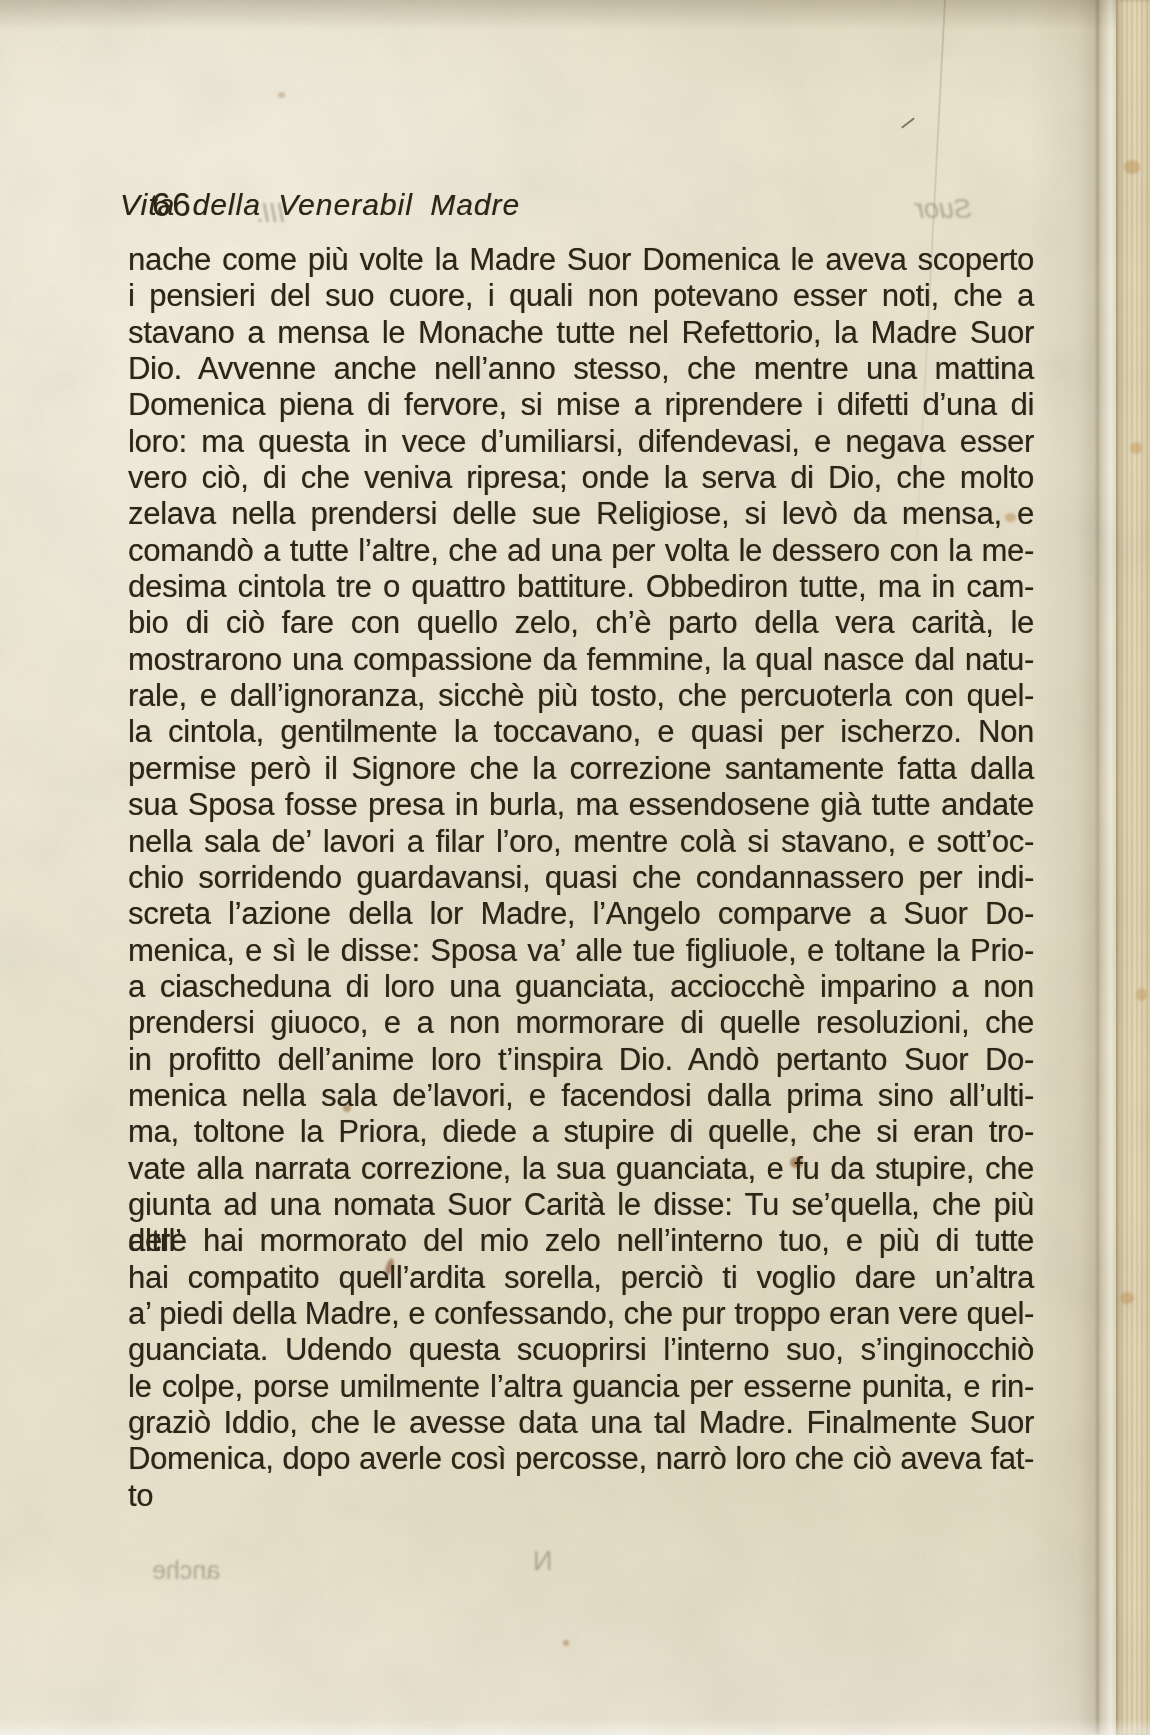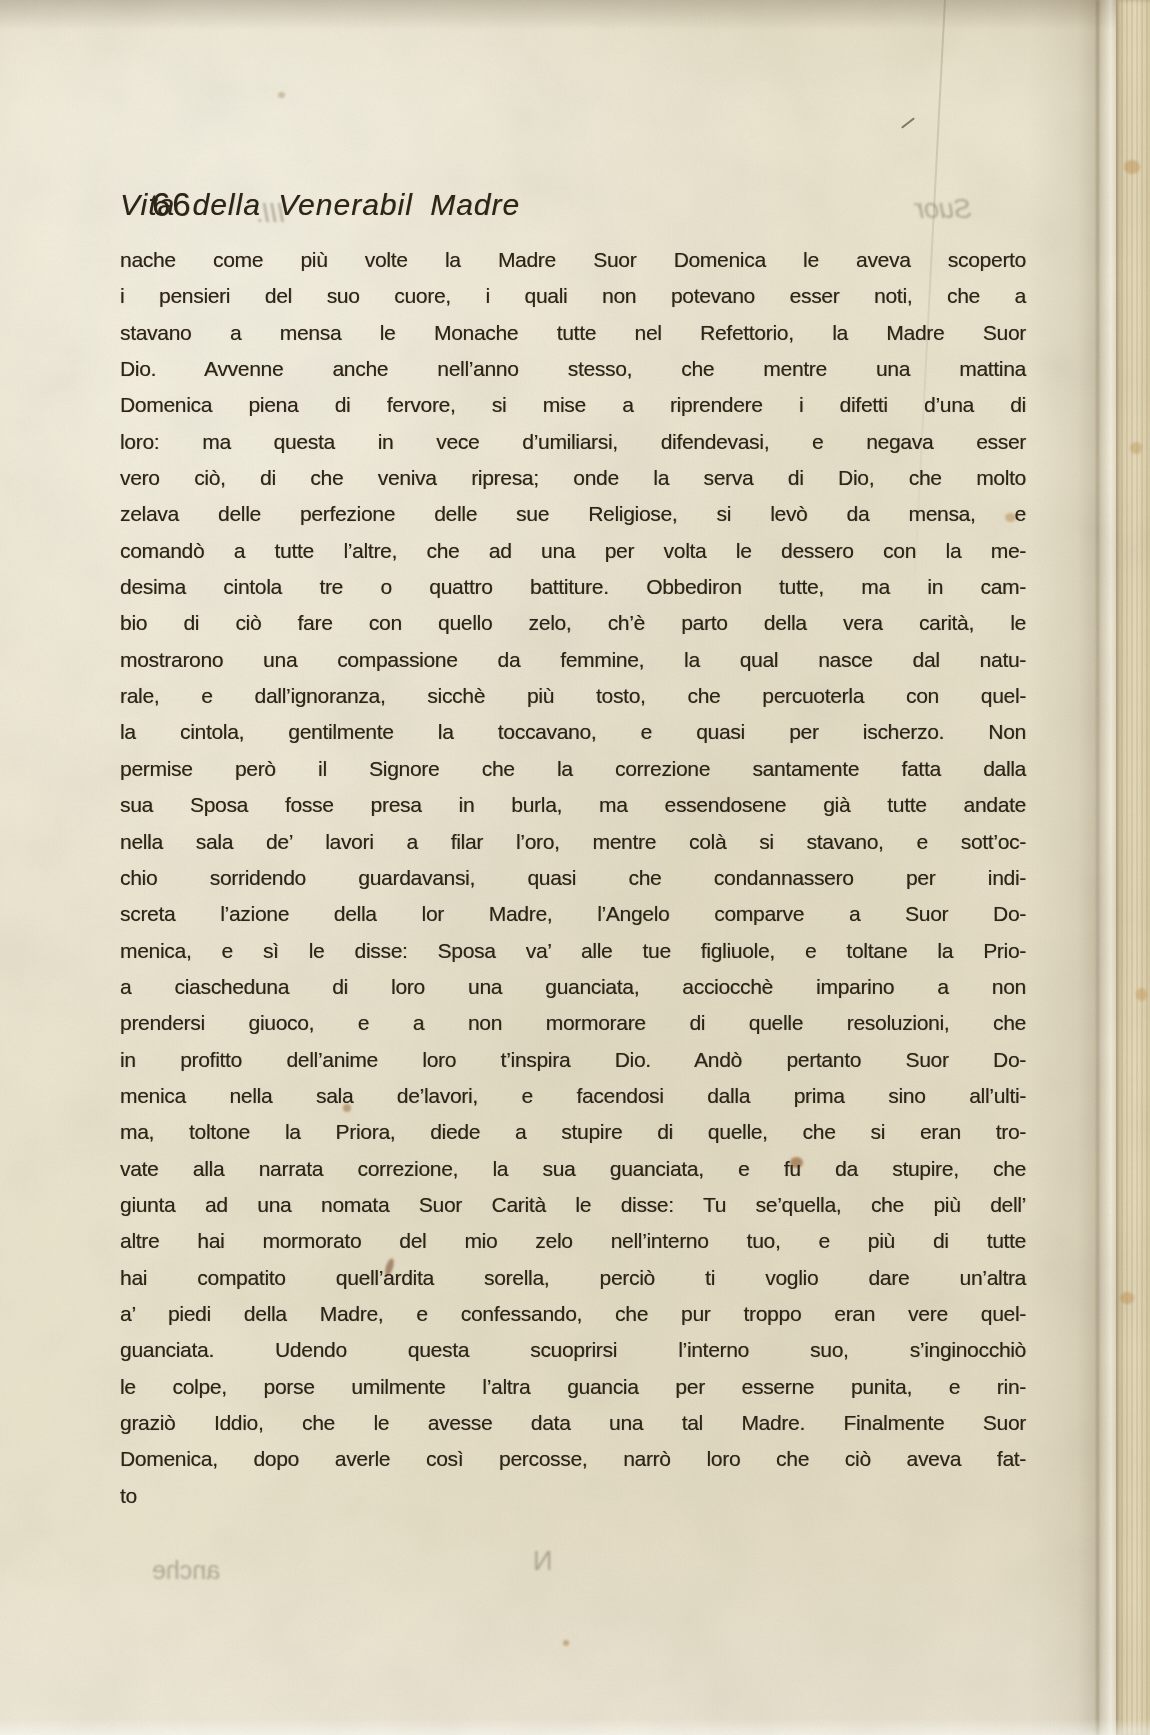--- a/index.html
+++ b/index.html
@@ -35,22 +35,22 @@
   .pen-mark{position:absolute;left:900px;top:122px;width:16px;height:2px;
     background:#6a5d45;transform:rotate(-38deg);border-radius:2px;opacity:.8;}
   .spot{position:absolute;border-radius:50%;filter:blur(1px);}
   
   .header{position:absolute;left:120px;top:186px;width:905px;height:50px;color:#2e2518;}
   .pagenum{position:absolute;left:32px;top:0;font-size:33px;letter-spacing:2px;
     text-shadow:0.3px 0.4px 0.7px rgba(40,30,15,0.5);}
   .running-title{position:absolute;left:0;right:0;top:2px;text-align:left;
     font-style:italic;font-size:30px;letter-spacing:1px;word-spacing:8px;
     text-shadow:0.3px 0.4px 0.7px rgba(40,30,15,0.5);}
-  .body-block{position:absolute;left:120px;top:242px;width:906px;color:#2e2518;
-    font-size:21px;letter-spacing:-0.3px;
+  .body-block{position:absolute;left:128px;top:242px;width:906px;color:#2e2518;
+    font-size:31px;letter-spacing:-0.3px;
     text-shadow:0.3px 0.4px 0.7px rgba(45,34,18,0.5);}
   .line{height:36.35px;line-height:36.35px;text-align:justify;text-align-last:justify;}
   .catchword-line{height:36px;line-height:36px;text-align:left;padding-right:58px;}
   
   .ghost{position:absolute;transform:scaleX(-1);color:rgba(92,85,66,0.40);
     filter:blur(1.3px);pointer-events:none;}
   .ghost-header-mid{left:255px;top:198px;font-size:27px;font-style:italic;}
   .ghost-header-right{left:915px;top:194px;font-size:27px;font-style:italic;}
   .ghost-bottom-left{left:152px;top:1556px;font-size:25px;}
   .ghost-bottom-mid{left:533px;top:1546px;font-size:27px;}
@@ -91,21 +91,21 @@
   </div>
 
   <div class="body-block">
     <div class="line">nache come più volte la Madre Suor Domenica le aveva scoperto</div>
     <div class="line">i pensieri del suo cuore, i quali non potevano esser noti, che a</div>
     <div class="line">stavano a mensa le Monache tutte nel Refettorio, la Madre Suor</div>
     <div class="line">Dio. Avvenne anche nell’anno stesso, che mentre una mattina</div>
     <div class="line">Domenica piena di fervore, si mise a riprendere i difetti d’una di</div>
     <div class="line">loro: ma questa in vece d’umiliarsi, difendevasi, e negava esser</div>
     <div class="line">vero ciò, di che veniva ripresa; onde la serva di Dio, che molto</div>
-    <div class="line">zelava delle perfezione delle sue Religiose, si levò da mensa, e</div>
+    <div class="line">zelava nella prendersi delle sue Religiose, si levò da mensa, e</div>
     <div class="line">comandò a tutte l’altre, che ad una per volta le dessero con la me-</div>
     <div class="line">desima cintola tre o quattro battiture. Obbediron tutte, ma in cam-</div>
     <div class="line">bio di ciò fare con quello zelo, ch’è parto della vera carità, le</div>
     <div class="line">mostrarono una compassione da femmine, la qual nasce dal natu-</div>
     <div class="line">rale, e dall’ignoranza, sicchè più tosto, che percuoterla con quel-</div>
     <div class="line">la cintola, gentilmente la toccavano, e quasi per ischerzo. Non</div>
     <div class="line">permise però il Signore che la correzione santamente fatta dalla</div>
     <div class="line">sua Sposa fosse presa in burla, ma essendosene già tutte andate</div>
     <div class="line">nella sala de’ lavori a filar l’oro, mentre colà si stavano, e sott’oc-</div>
     <div class="line">chio sorridendo guardavansi, quasi che condannassero per indi-</div>

